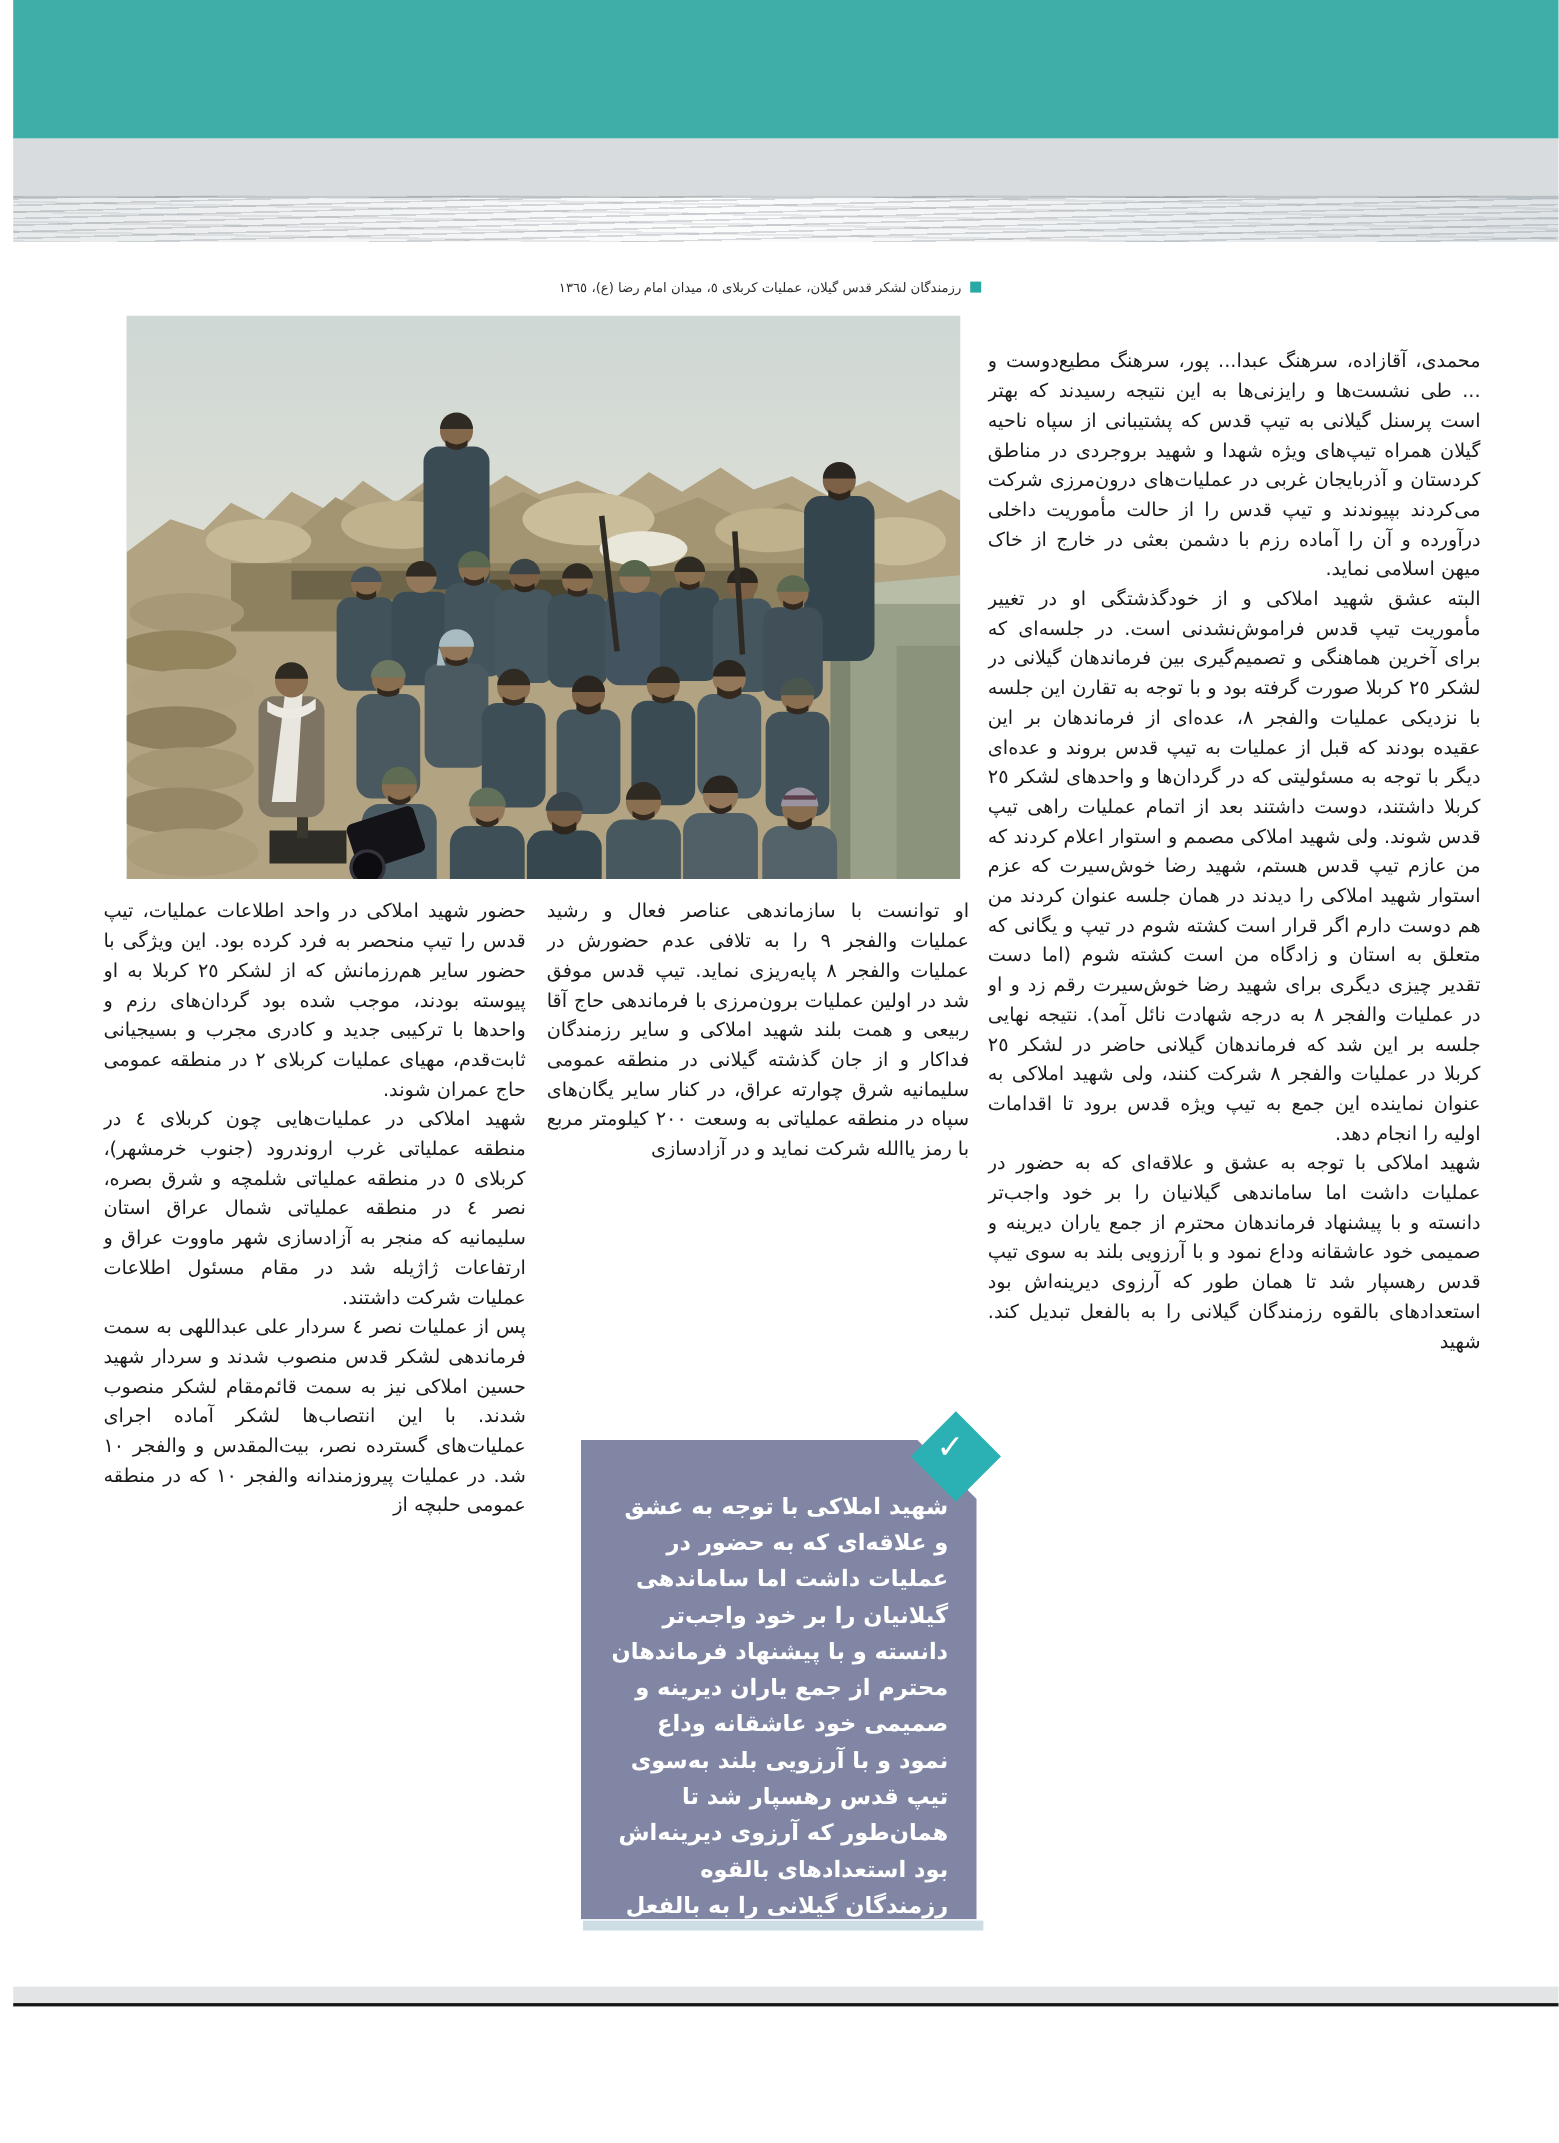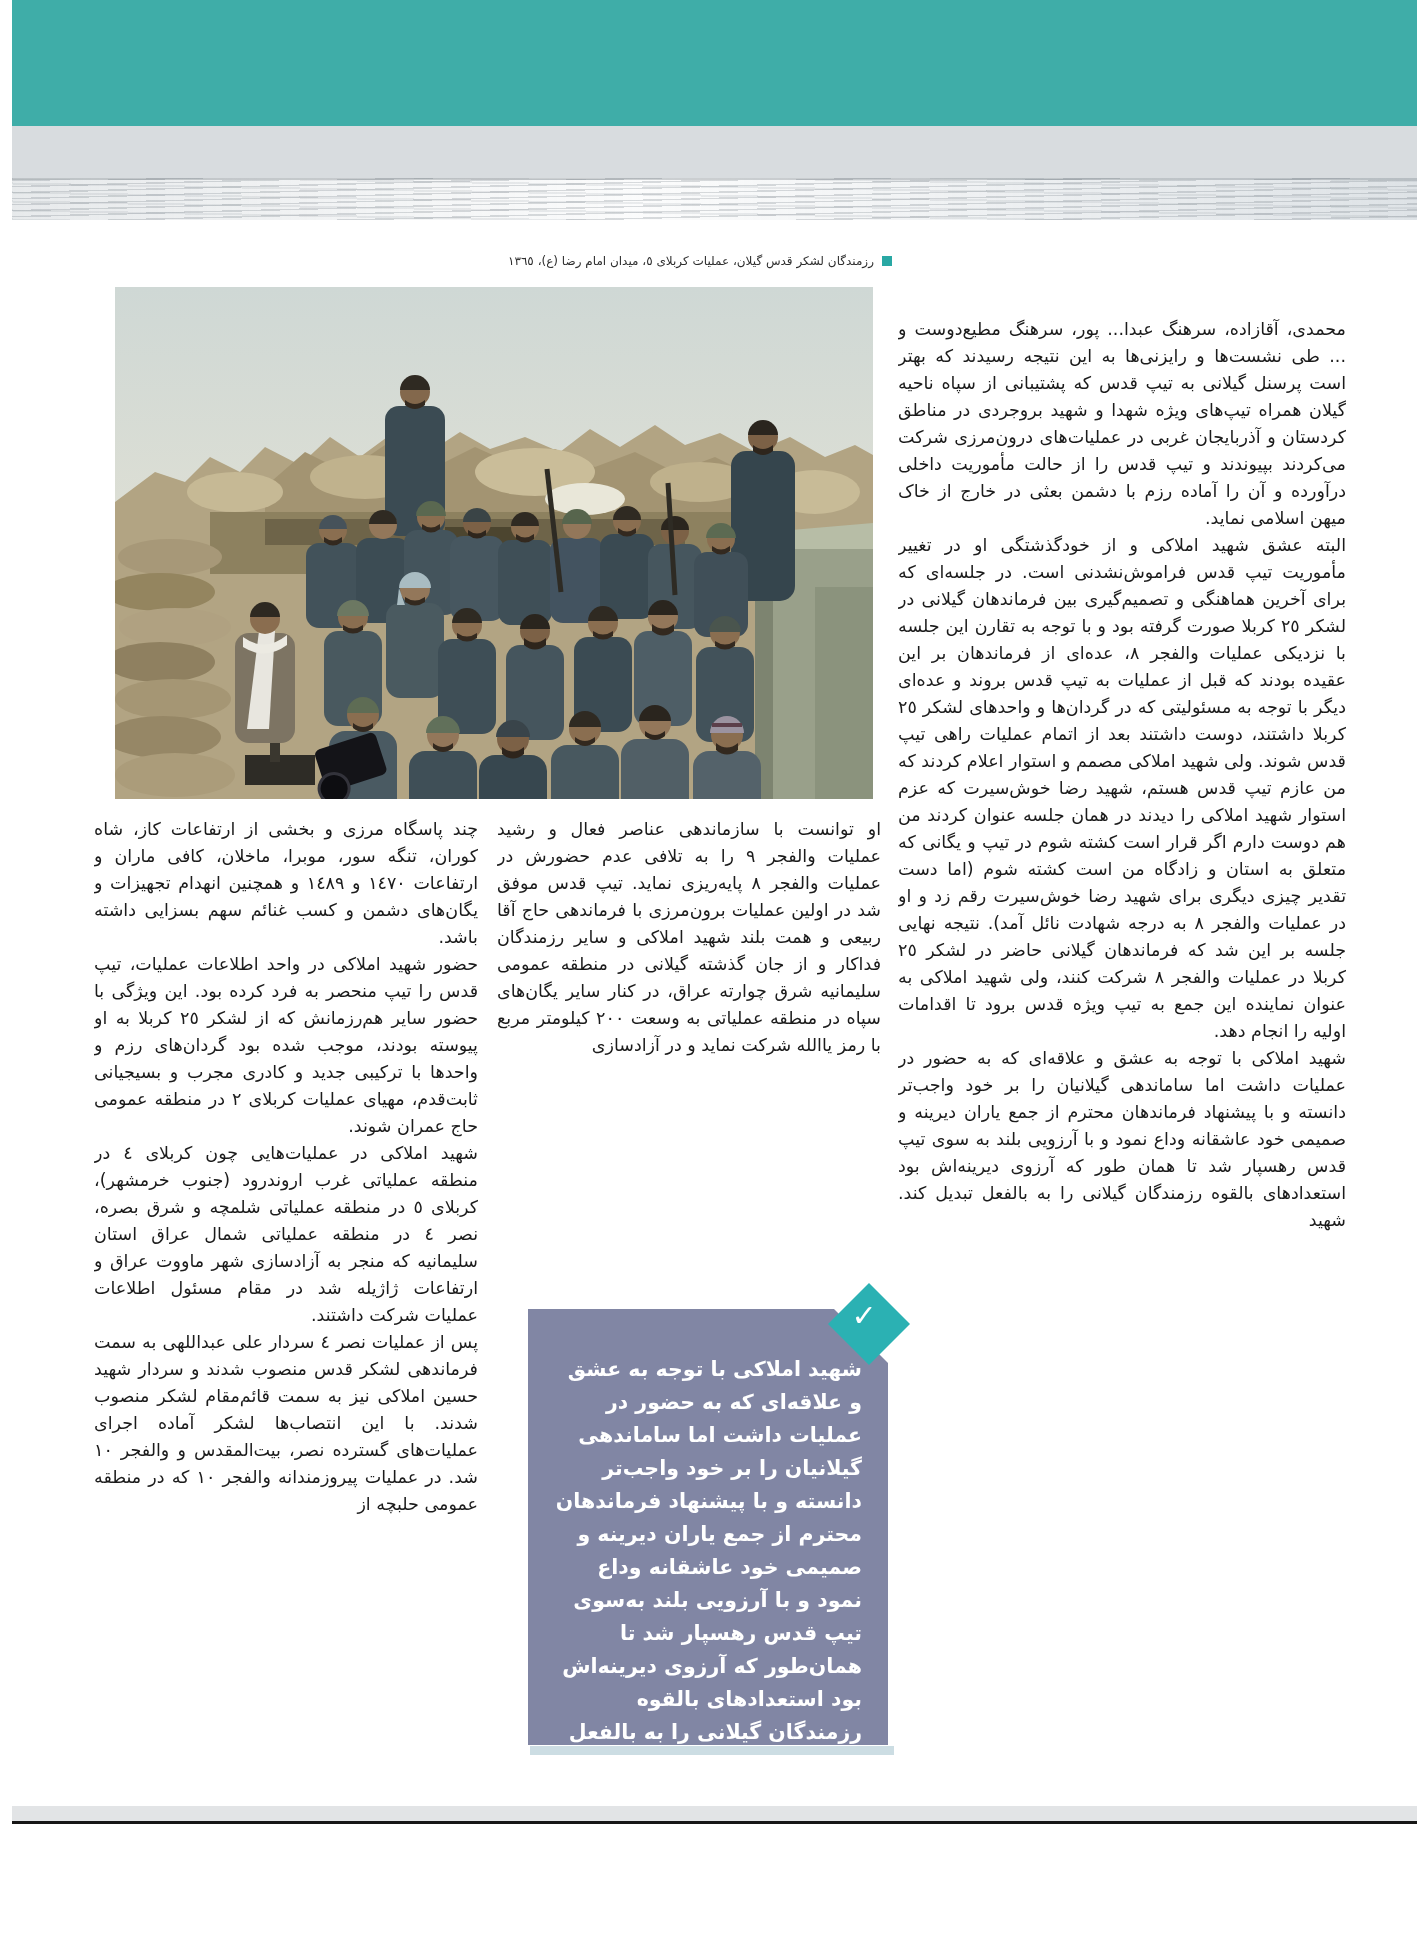--- a/index.html
+++ b/index.html
@@ -279,21 +279,20 @@
   <p>محمدی، آقازاده، سرهنگ عبدا... پور، سرهنگ مطیع‌دوست و ... طی نشست‌ها و رایزنی‌ها به این نتیجه رسیدند که بهتر است پرسنل گیلانی به تیپ قدس که پشتیبانی از سپاه ناحیه گیلان همراه تیپ‌های ویژه شهدا و شهید بروجردی در مناطق کردستان و آذربایجان غربی در عملیات‌های درون‌مرزی شرکت می‌کردند بپیوندند و تیپ قدس را از حالت مأموریت داخلی درآورده و آن را آماده رزم با دشمن بعثی در خارج از خاک میهن اسلامی نماید.</p>
   <p>البته عشق شهید املاکی و از خودگذشتگی او در تغییر مأموریت تیپ قدس فراموش‌نشدنی است. در جلسه‌ای که برای آخرین هماهنگی و تصمیم‌گیری بین فرماندهان گیلانی در لشکر ٢٥ کربلا صورت گرفته بود و با توجه به تقارن این جلسه با نزدیکی عملیات والفجر ٨، عده‌ای از فرماندهان بر این عقیده بودند که قبل از عملیات به تیپ قدس بروند و عده‌ای دیگر با توجه به مسئولیتی که در گردان‌ها و واحدهای لشکر ٢٥ کربلا داشتند، دوست داشتند بعد از اتمام عملیات راهی تیپ قدس شوند. ولی شهید املاکی مصمم و استوار اعلام کردند که من عازم تیپ قدس هستم، شهید رضا خوش‌سیرت که عزم استوار شهید املاکی را دیدند در همان جلسه عنوان کردند من هم دوست دارم اگر قرار است کشته شوم در تیپ و یگانی که متعلق به استان و زادگاه من است کشته شوم (اما دست تقدیر چیزی دیگری برای شهید رضا خوش‌سیرت رقم زد و او در عملیات والفجر ٨ به درجه شهادت نائل آمد). نتیجه نهایی جلسه بر این شد که فرماندهان گیلانی حاضر در لشکر ٢٥ کربلا در عملیات والفجر ٨ شرکت کنند، ولی شهید املاکی به عنوان نماینده این جمع به تیپ ویژه قدس برود تا اقدامات اولیه را انجام دهد.</p>
   <p>شهید املاکی با توجه به عشق و علاقه‌ای که به حضور در عملیات داشت اما ساماندهی گیلانیان را بر خود واجب‌تر دانسته و با پیشنهاد فرماندهان محترم از جمع یاران دیرینه و صمیمی خود عاشقانه وداع نمود و با آرزویی بلند به سوی تیپ قدس رهسپار شد تا همان طور که آرزوی دیرینه‌اش بود استعدادهای بالقوه رزمندگان گیلانی را به بالفعل تبدیل کند. شهید</p>
 </div>
 
 <div class="abs col col-mid" dir="rtl">
   <p>او توانست با سازماندهی عناصر فعال و رشید عملیات والفجر ٩ را به تلافی عدم حضورش در عملیات والفجر ٨ پایه‌ریزی نماید. تیپ قدس موفق شد در اولین عملیات برون‌مرزی با فرماندهی حاج آقا ربیعی و همت بلند شهید املاکی و سایر رزمندگان فداکار و از جان گذشته گیلانی در منطقه عمومی سلیمانیه شرق چوارته عراق، در کنار سایر یگان‌های سپاه در منطقه عملیاتی به وسعت ٢٠٠ کیلومتر مربع با رمز یاالله شرکت نماید و در آزادسازی</p>
 </div>
 
 <div class="abs col col-left" dir="rtl">
-  <p>چند پاسگاه مرزی و بخشی از ارتفاعات کاز، شاه کوران، تنگه سور، موبرا، ماخلان، کافی ماران و ارتفاعات ١٤٧٠ و ١٤٨٩ و همچنین انهدام تجهیزات و یگان‌های دشمن و کسب غنائم سهم بسزایی داشته باشد.</p>
   <p>حضور شهید املاکی در واحد اطلاعات عملیات، تیپ قدس را تیپ منحصر به فرد کرده بود. این ویژگی با حضور سایر هم‌رزمانش که از لشکر ٢٥ کربلا به او پیوسته بودند، موجب شده بود گردان‌های رزم و واحدها با ترکیبی جدید و کادری مجرب و بسیجیانی ثابت‌قدم، مهیای عملیات کربلای ٢ در منطقه عمومی حاج عمران شوند.</p>
   <p>شهید املاکی در عملیات‌هایی چون کربلای ٤ در منطقه عملیاتی غرب اروندرود (جنوب خرمشهر)، کربلای ٥ در منطقه عملیاتی شلمچه و شرق بصره، نصر ٤ در منطقه عملیاتی شمال عراق استان سلیمانیه که منجر به آزادسازی شهر ماووت عراق و ارتفاعات ژاژیله شد در مقام مسئول اطلاعات عملیات شرکت داشتند.</p>
   <p>پس از عملیات نصر ٤ سردار علی عبداللهی به سمت فرماندهی لشکر قدس منصوب شدند و سردار شهید حسین املاکی نیز به سمت قائم‌مقام لشکر منصوب شدند. با این انتصاب‌ها لشکر آماده اجرای عملیات‌های گسترده نصر، بیت‌المقدس و والفجر ١٠ شد. در عملیات پیروزمندانه والفجر ١٠ که در منطقه عمومی حلبچه از</p>
 </div>
 
 <div class="abs quote-wrap">
   <div class="quote-under"></div>
   <div class="quote-box">
     <span>شهید املاکی با توجه به عشق و علاقه‌ای که به حضور در عملیات داشت اما ساماندهی گیلانیان را بر خود واجب‌تر دانسته و با پیشنهاد فرماندهان محترم از جمع یاران دیرینه و صمیمی خود عاشقانه وداع نمود و با آرزویی بلند به‌سوی تیپ قدس رهسپار شد تا همان‌طور که آرزوی دیرینه‌اش بود استعدادهای بالقوه رزمندگان گیلانی را به بالفعل تبدیل کند.</span>
   </div>

